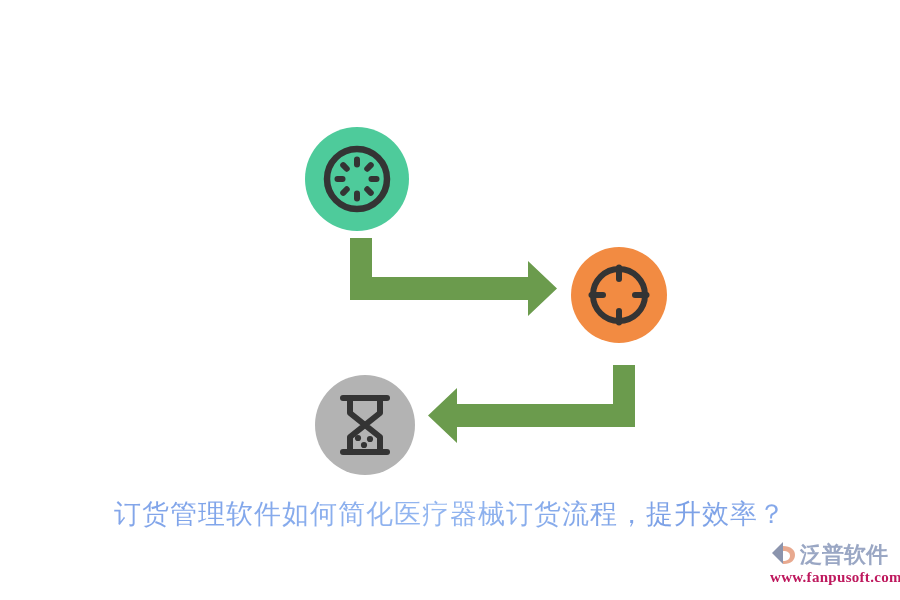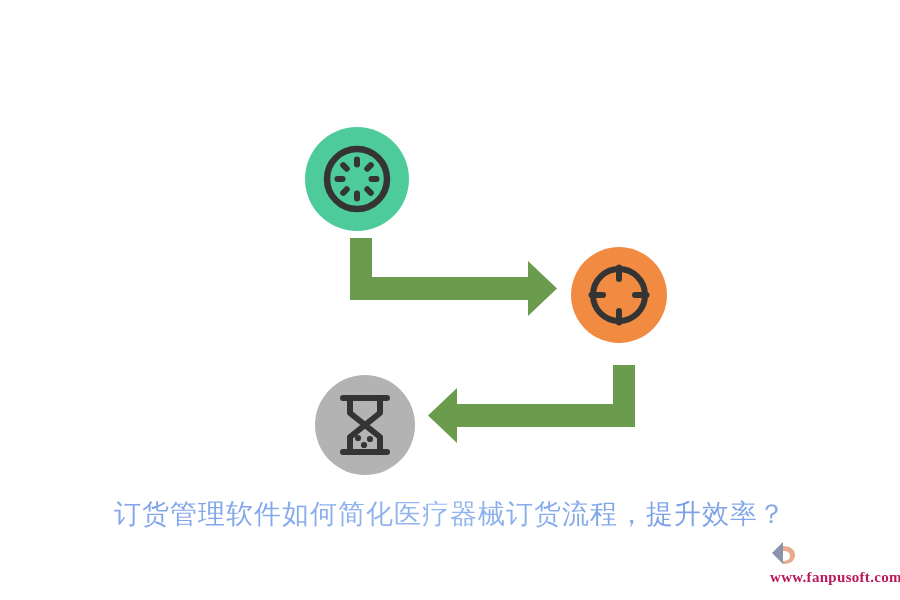--- a/index.html
+++ b/index.html
@@ -195,17 +195,18 @@
 
   <div id="watermark">
     <div id="wm-row">
       <span id="wm-mark">
         <svg width="28" height="26" viewBox="0 0 28 26" aria-hidden="true">
           <path d="M2 13 L13 2 L13 24 Z" fill="#8b94ad"></path>
           <path d="M13 6 C21 6 25 10 25 15 C25 20 21 24 14 24 L13 24 Z" fill="#e8a98f"></path>
           <path d="M13 11 C18 11 20 13 20 16 C20 19 17 21 13 21 Z" fill="#ffffff"></path>
         </svg>
       </span>
+      <span id="wm-brand">泛普软件</span>
     </div>
     <div id="wm-url">www.fanpusoft.com</div>
   </div>
 
 </div>
 
 </body></html>

